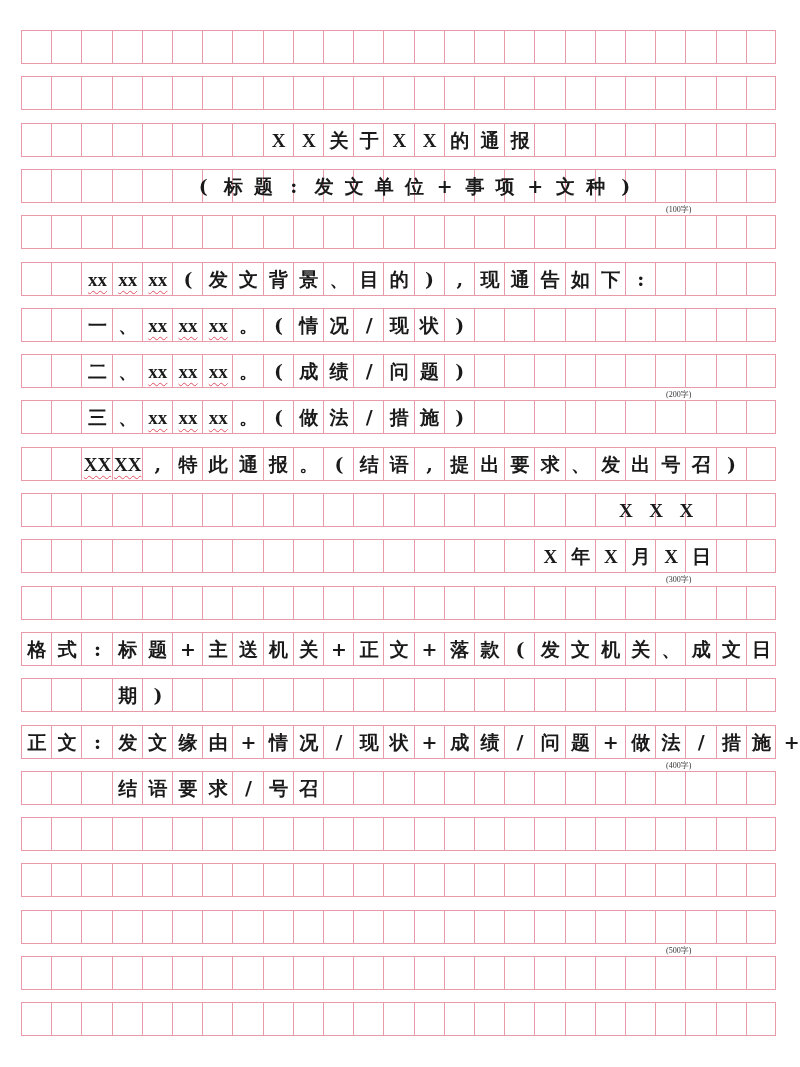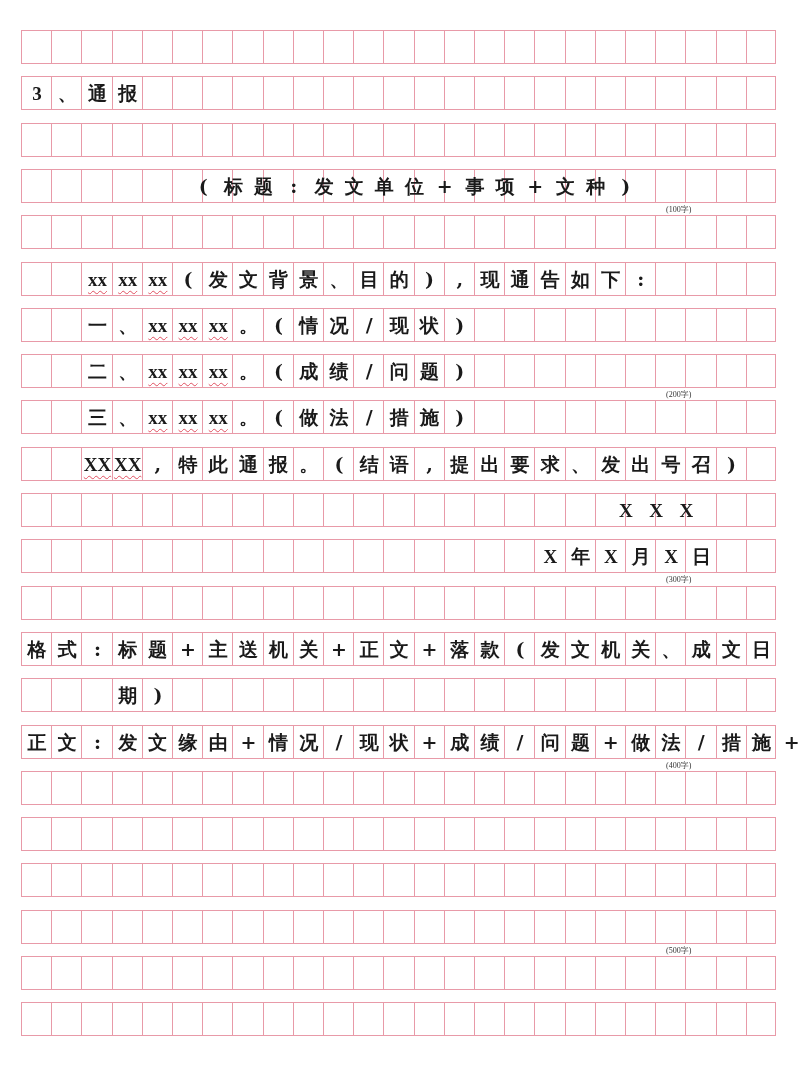--- a/index.html
+++ b/index.html
@@ -64,21 +64,20 @@
       <div class="cell" style="left: 422.8px; width: 30.2px;"></div>
       <div class="cell" style="left: 453px; width: 30.2px;"></div>
       <div class="cell" style="left: 483.2px; width: 30.2px;"></div>
       <div class="cell" style="left: 513.4px; width: 30.2px;"></div>
       <div class="cell" style="left: 543.6px; width: 30.2px;"></div>
       <div class="cell" style="left: 573.8px; width: 30.2px;"></div>
       <div class="cell" style="left: 604px; width: 30.2px;"></div>
       <div class="cell" style="left: 634.2px; width: 30.2px;"></div>
       <div class="cell" style="left: 664.4px; width: 30.2px;"></div>
       <div class="cell" style="left: 694.6px; width: 30.2px;"></div>
-      <div class="seg" style="left: 0px;"><span class="ch latin">3</span><span class="ch">、</span><span class="ch">通</span><span class="ch">报</span></div>
     </div>
     <div class="row" style="top: 122.6px;">
       <div class="cell" style="left: 0px; width: 30.2px;"></div>
       <div class="cell" style="left: 30.2px; width: 30.2px;"></div>
       <div class="cell" style="left: 60.4px; width: 30.2px;"></div>
       <div class="cell" style="left: 90.6px; width: 30.2px;"></div>
       <div class="cell" style="left: 120.8px; width: 30.2px;"></div>
       <div class="cell" style="left: 151px; width: 30.2px;"></div>
       <div class="cell" style="left: 181.2px; width: 30.2px;"></div>
       <div class="cell" style="left: 211.4px; width: 30.2px;"></div>
@@ -91,20 +90,21 @@
       <div class="cell" style="left: 422.8px; width: 30.2px;"></div>
       <div class="cell" style="left: 453px; width: 30.2px;"></div>
       <div class="cell" style="left: 483.2px; width: 30.2px;"></div>
       <div class="cell" style="left: 513.4px; width: 30.2px;"></div>
       <div class="cell" style="left: 543.6px; width: 30.2px;"></div>
       <div class="cell" style="left: 573.8px; width: 30.2px;"></div>
       <div class="cell" style="left: 604px; width: 30.2px;"></div>
       <div class="cell" style="left: 634.2px; width: 30.2px;"></div>
       <div class="cell" style="left: 664.4px; width: 30.2px;"></div>
       <div class="cell" style="left: 694.6px; width: 30.2px;"></div>
+      <div class="seg" style="left: 241.6px;"><span class="ch latin">X</span><span class="ch latin">X</span><span class="ch">关</span><span class="ch">于</span><span class="ch latin">X</span><span class="ch latin">X</span><span class="ch">的</span><span class="ch">通</span><span class="ch">报</span></div>
     </div>
     <div class="row" style="top: 168.9px;">
       <div class="cell" style="left: 0px; width: 30.2px;"></div>
       <div class="cell" style="left: 30.2px; width: 30.2px;"></div>
       <div class="cell" style="left: 60.4px; width: 30.2px;"></div>
       <div class="cell" style="left: 90.6px; width: 30.2px;"></div>
       <div class="cell" style="left: 120.8px; width: 30.2px;"></div>
       <div class="cell" style="left: 151px; width: 30.2px;"></div>
       <div class="cell" style="left: 181.2px; width: 30.2px;"></div>
       <div class="cell" style="left: 211.4px; width: 30.2px;"></div>
@@ -466,20 +466,21 @@
       <div class="cell" style="left: 422.8px; width: 30.2px;"></div>
       <div class="cell" style="left: 453px; width: 30.2px;"></div>
       <div class="cell" style="left: 483.2px; width: 30.2px;"></div>
       <div class="cell" style="left: 513.4px; width: 30.2px;"></div>
       <div class="cell" style="left: 543.6px; width: 30.2px;"></div>
       <div class="cell" style="left: 573.8px; width: 30.2px;"></div>
       <div class="cell" style="left: 604px; width: 30.2px;"></div>
       <div class="cell" style="left: 634.2px; width: 30.2px;"></div>
       <div class="cell" style="left: 664.4px; width: 30.2px;"></div>
       <div class="cell" style="left: 694.6px; width: 30.2px;"></div>
+      <div class="seg" style="left: 90.6px;"><span class="ch">结</span><span class="ch">语</span><span class="ch">要</span><span class="ch">求</span><span class="ch">/</span><span class="ch">号</span><span class="ch">召</span></div>
     </div>
     <div class="row" style="top: 817.1px;">
       <div class="cell" style="left: 0px; width: 30.2px;"></div>
       <div class="cell" style="left: 30.2px; width: 30.2px;"></div>
       <div class="cell" style="left: 60.4px; width: 30.2px;"></div>
       <div class="cell" style="left: 90.6px; width: 30.2px;"></div>
       <div class="cell" style="left: 120.8px; width: 30.2px;"></div>
       <div class="cell" style="left: 151px; width: 30.2px;"></div>
       <div class="cell" style="left: 181.2px; width: 30.2px;"></div>
       <div class="cell" style="left: 211.4px; width: 30.2px;"></div>

